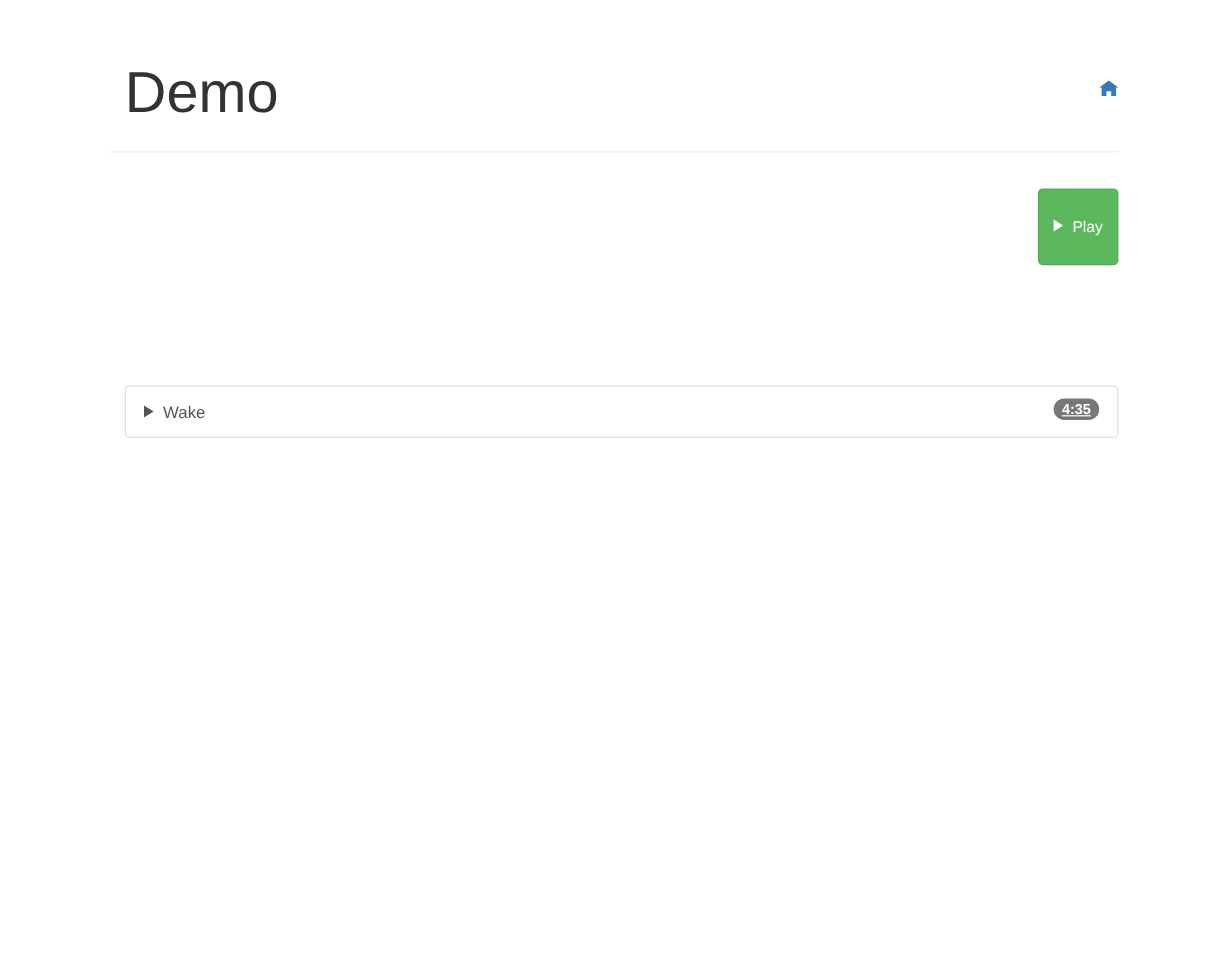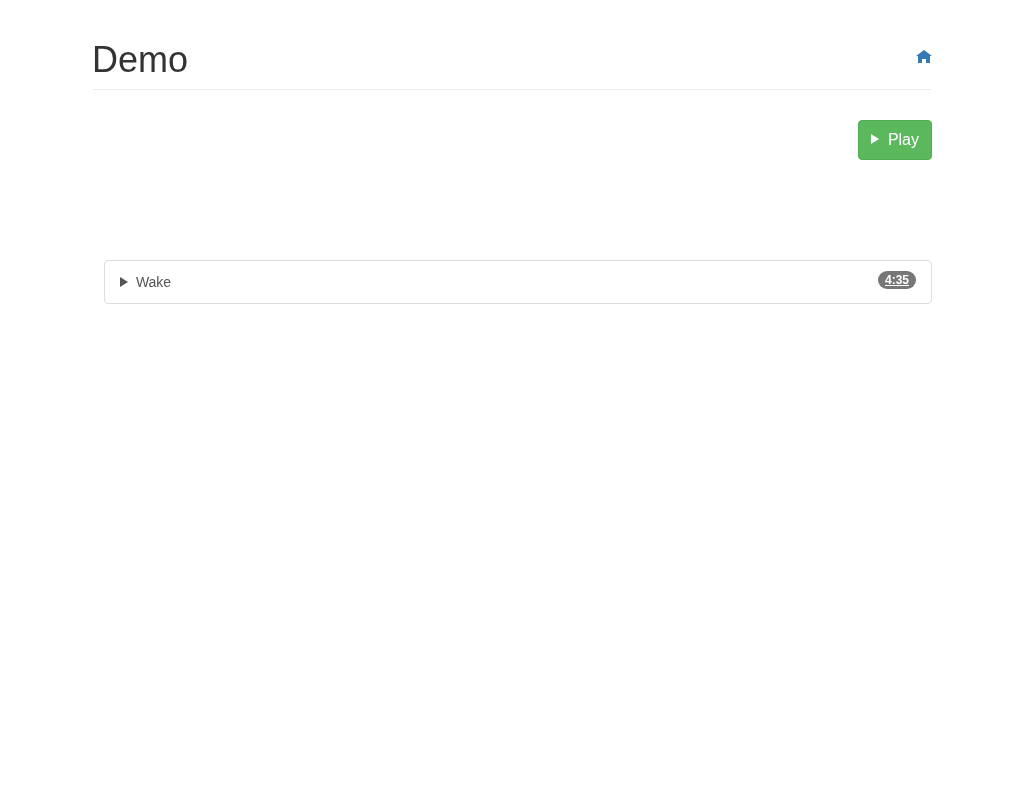--- a/index.html
+++ b/index.html
@@ -21,41 +21,41 @@
     }
     .page-header {
       padding-bottom: 9px;
       margin: 40px 0 20px;
       border-bottom: 1px solid #eee;
       display: flex;
       justify-content: space-between;
       align-items: center;
     }
     .page-header h1 {
-      font-size: 36px;
+      font-size: 48px;
       font-weight: 500;
       line-height: 1.1;
       color: #333;
-      margin: 0;
+      margin: 12px;
     }
     .home-link {
       color: #337ab7;
       text-decoration: none;
       font-size: 16px;
     }
     .play-row {
       text-align: right;
       margin-bottom: 100px;
       margin-top: 30px;
     }
     .btn {
       display: inline-block;
-      padding: 8px 12px;
+      padding: 22px 12px;
       margin-bottom: 0;
-      font-size: 16px;
+      font-size: 13px;
       font-weight: 400;
       line-height: 1.42857143;
       text-align: center;
       white-space: nowrap;
       vertical-align: middle;
       cursor: pointer;
       border: 1px solid transparent;
       border-radius: 4px;
       text-decoration: none;
     }

